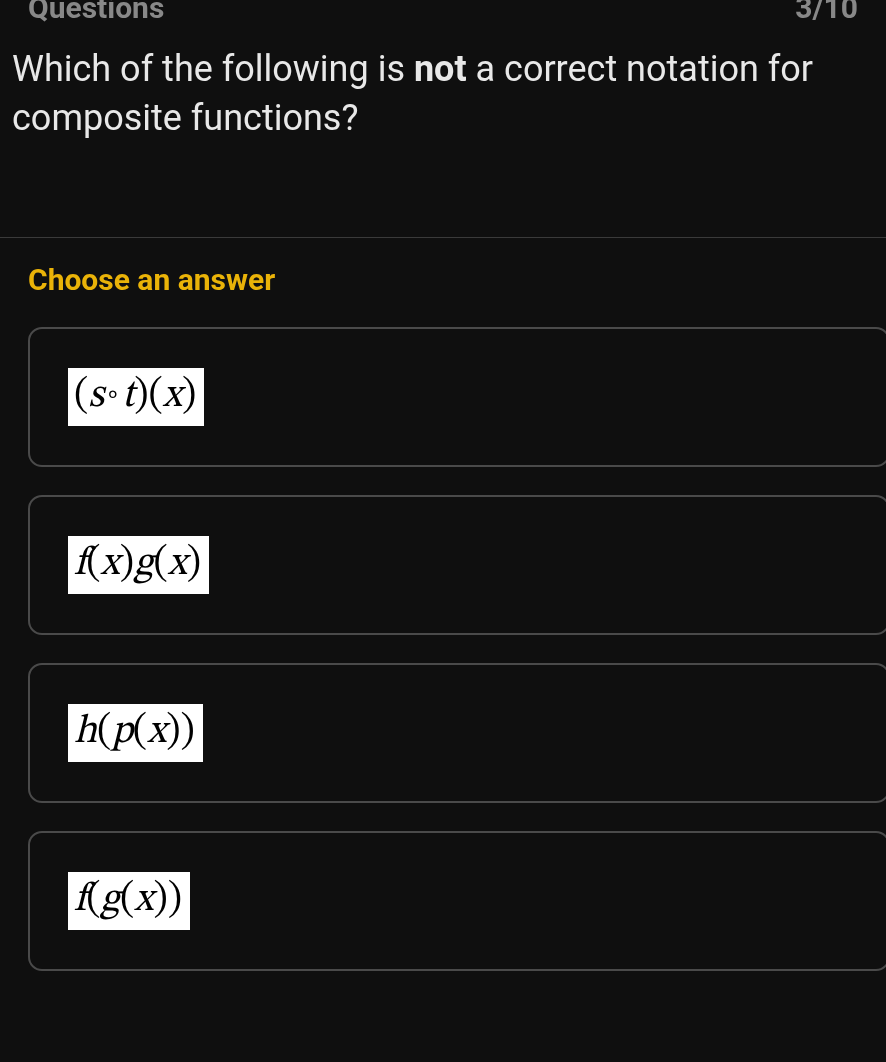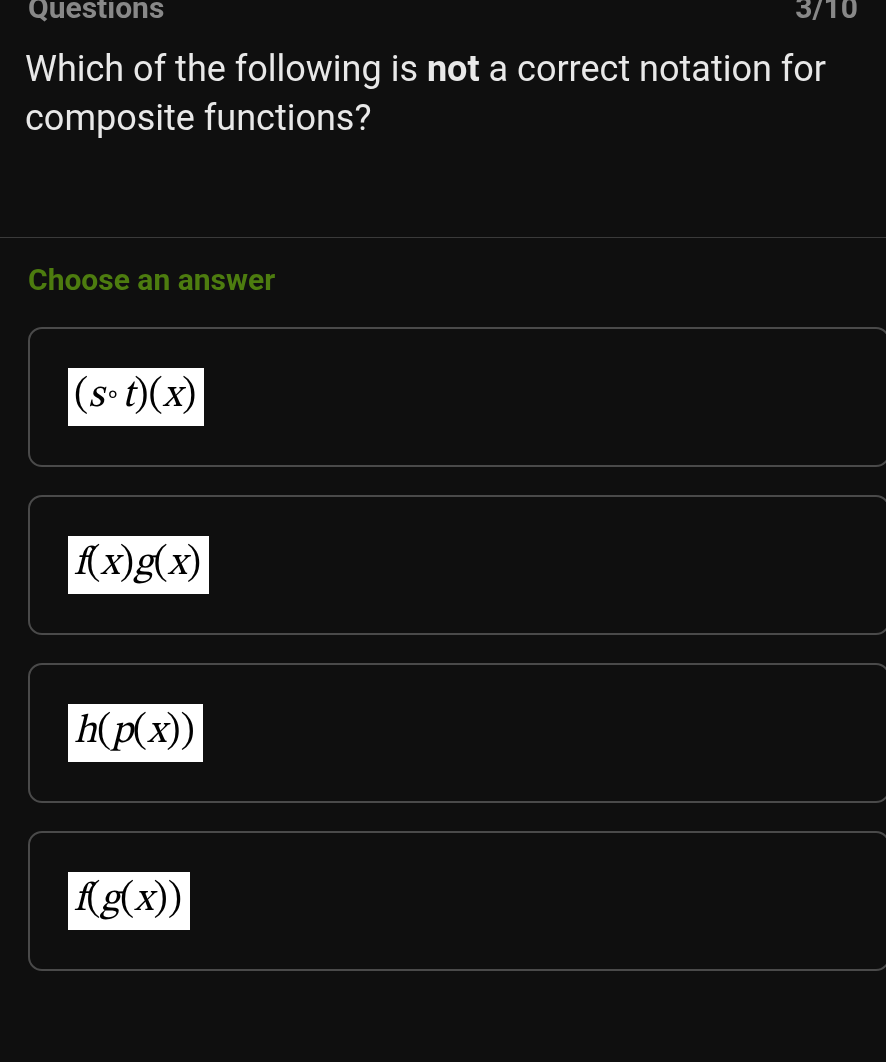--- a/index.html
+++ b/index.html
@@ -28,35 +28,35 @@
     color: #888;
   }
   .progress {
     font-size: 30px;
     font-weight: 700;
     color: #888;
   }
   .question-text {
     font-size: 36px;
     color: #e8e8e8;
-    padding: 20px 28px 0 25px;
+    padding: 20px 28px 0 12px;
     line-height: 1.35;
   }
   .question-text .emph {
     font-weight: 700;
   }
   .divider {
     border: none;
     border-top: 1px solid #3a3a3a;
     margin-top: 95px;
   }
   .choose-label {
     font-size: 30px;
     font-weight: 700;
-    color: #4d7c0f;
+    color: #eab308;
     padding: 24px 20px 0 28px;
   }
   .answers {
     padding: 30px 0 0 28px;
     display: flex;
     flex-direction: column;
     gap: 28px;
   }
   .answer {
     border: 2px solid #4a4a4a;

